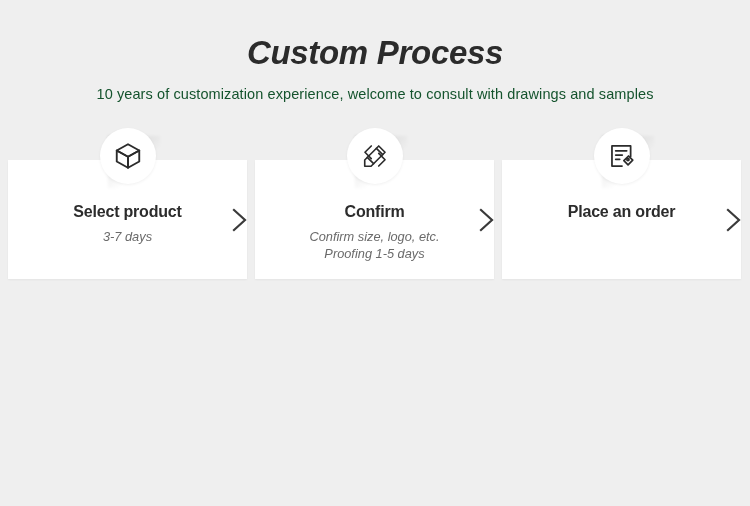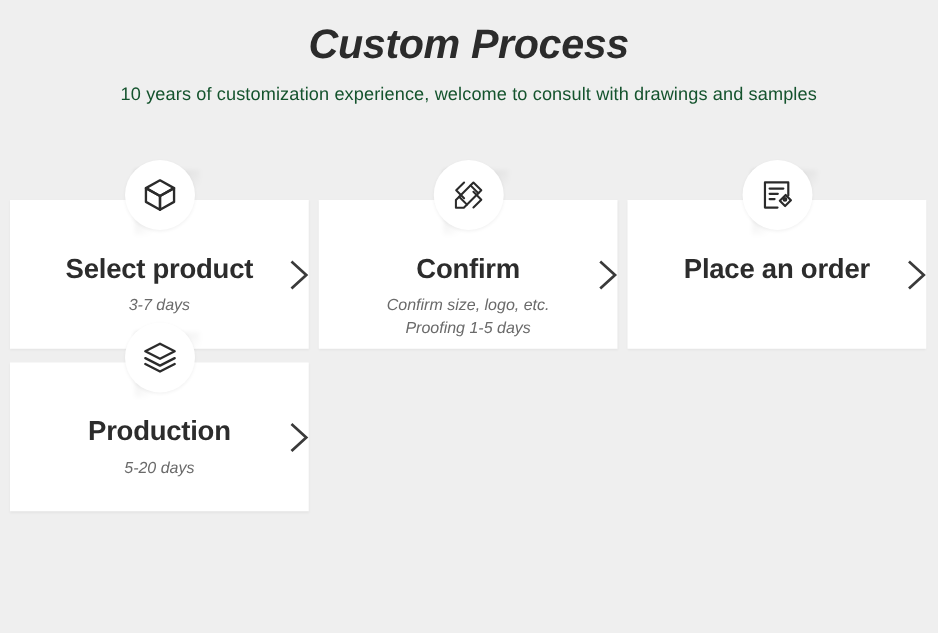--- a/index.html
+++ b/index.html
@@ -25,21 +25,21 @@
 
   
   .header {
     position: absolute;
     top: 0; left: 0;
     width: 750px;
     text-align: center;
   }
 
   .page-title {
-    margin-top: 16px;
+    margin-top: 34px;
     font-size: 33px;
     font-weight: bold;
     font-style: italic;
     color: #2b2b2b;
     letter-spacing: -0.3px;
   }
 
   .page-subtitle {
     margin-top: 14px;
     font-size: 14.5px;
@@ -70,21 +70,21 @@
   .card-body {
     position: absolute;
     left: 0;
     right: 0;
     top: 42px;
     text-align: center;
     padding: 0 14px;
   }
 
   .card-title {
-    font-size: 22px;
+    font-size: 16px;
     font-weight: bold;
     color: #2c2c2c;
     line-height: 1.2;
     letter-spacing: -0.2px;
   }
 
   .card-sub {
     margin-top: 7px;
     font-size: 12.8px;
     color: #6a6a6a;
@@ -227,39 +227,16 @@
       <div class="card-body">
         <div class="card-title">Place an order</div>
       </div>
       <div class="chev">
         <svg width="22" height="28" viewBox="0 0 22 28" fill="none" stroke="#3a3a3a" stroke-width="2.2" stroke-linecap="square" stroke-linejoin="miter">
           <path d="M5 4 L16 14 L5 24"></path>
         </svg>
       </div>
     </div>
 
-    <div class="card">
-      <div class="badge">
-        <div class="badge-shadow"></div>
-        <div class="badge-circle">
-          <svg width="30" height="30" viewBox="0 0 24 24" fill="none" stroke="#2b2b2b" stroke-width="1.5" stroke-linecap="round" stroke-linejoin="round">
-            <path d="M12 3.2 21.4 8 12 12.8 2.6 8z"></path>
-            <path d="M2.6 12.4 12 17.2 21.4 12.4"></path>
-            <path d="M2.6 16.2 12 21 21.4 16.2"></path>
-          </svg>
-        </div>
-      </div>
-      <div class="card-body">
-        <div class="card-title">Production</div>
-        <div class="card-sub">
-          <span class="line">5-20 days</span>
-        </div>
-      </div>
-      <div class="chev">
-        <svg width="22" height="28" viewBox="0 0 22 28" fill="none" stroke="#3a3a3a" stroke-width="2.2" stroke-linecap="square" stroke-linejoin="miter">
-          <path d="M5 4 L16 14 L5 24"></path>
-        </svg>
-      </div>
-    </div>
 
 
   </div>
 </div>
 
 </body></html>

